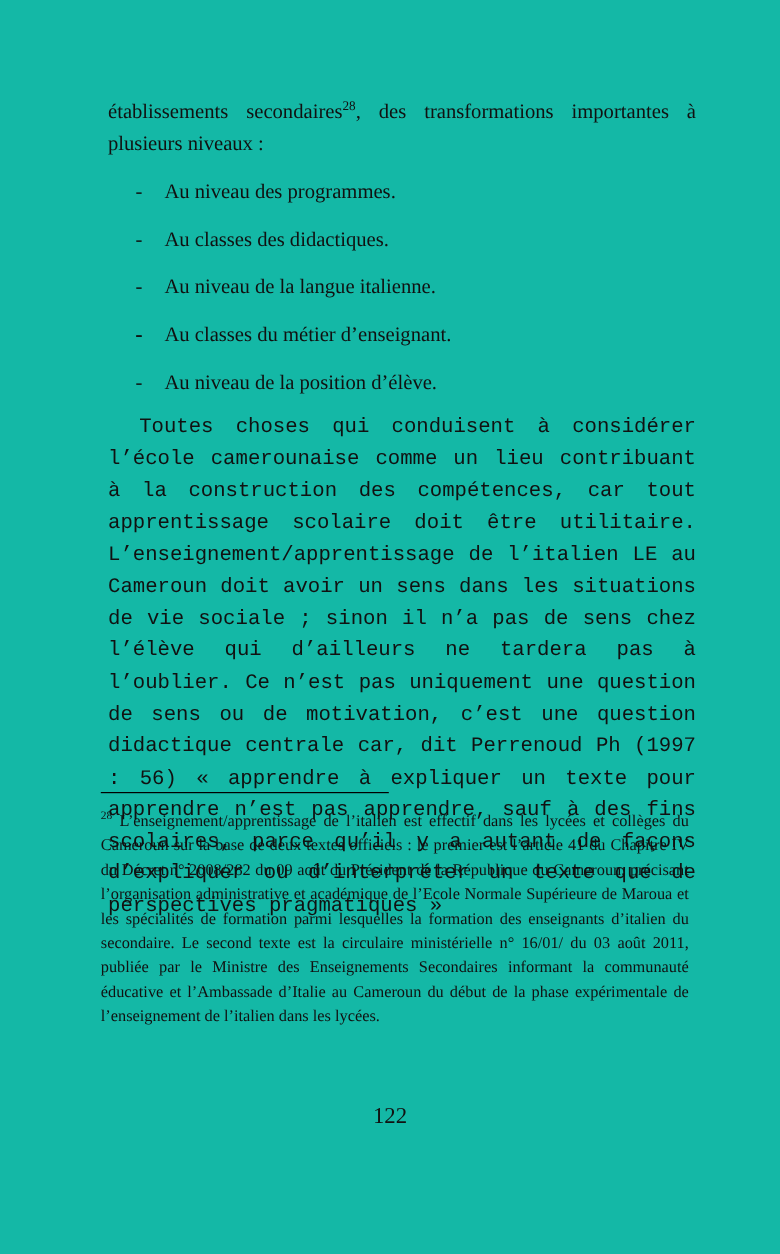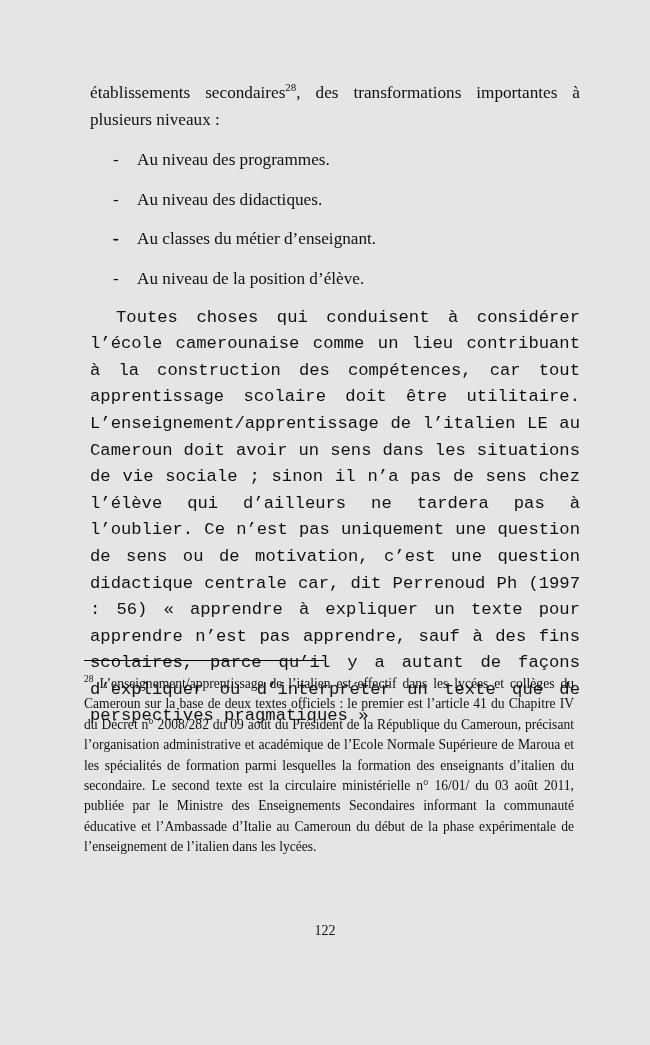--- a/index.html
+++ b/index.html
@@ -12,21 +12,21 @@
     background: #ffffff;
     font-family: "Liberation Serif", "DejaVu Serif", serif;
     color: #111111;
     overflow: hidden;
   }
 
   .page {
     position: relative;
     width: 650px;
     height: 1045px;
-    background: #e5e5e5;
+    background: #14b8a6;
   }
 
   .content {
     position: absolute;
     left: 90px;
     top: 80px;
     width: 490px;
   }
 
   
@@ -116,44 +116,45 @@
     line-height: 0;
   }
 
   
   .page-number {
     position: absolute;
     left: 0;
     top: 920px;
     width: 650px;
     text-align: center;
-    font-size: 14px;
+    font-size: 19px;
     line-height: 22px;
   }
 </style>
 </head>
 <body>
 
 <div class="page">
 
   <div class="content">
 
     <p class="para para-lead"><span>établissements secondaires</span><sup class="fn-ref">28</sup><span>, des transformations importantes à plusieurs niveaux :</span></p>
 
     <ul class="bullets list-block">
       <li class="bullet-item">
         <span class="dash">-</span>
         <span>Au niveau des programmes.</span>
       </li>
       <li class="bullet-item">
         <span class="dash">-</span>
-        <span>Au niveau des didactiques.</span>
+        <span>Au classes des didactiques.</span>
       </li>
       <li class="bullet-item">
         <span class="dash">-</span>
+        <span>Au niveau de la langue italienne.</span>
       </li>
       <li class="bullet-item">
         <span class="dash">-</span>
       </li>
       <li class="bullet-item">
         <span class="dash">-</span>
         <span>Au classes du métier d’enseignant.</span>
       </li>
       <li class="bullet-item last-of-list">
         <span class="dash">-</span>

